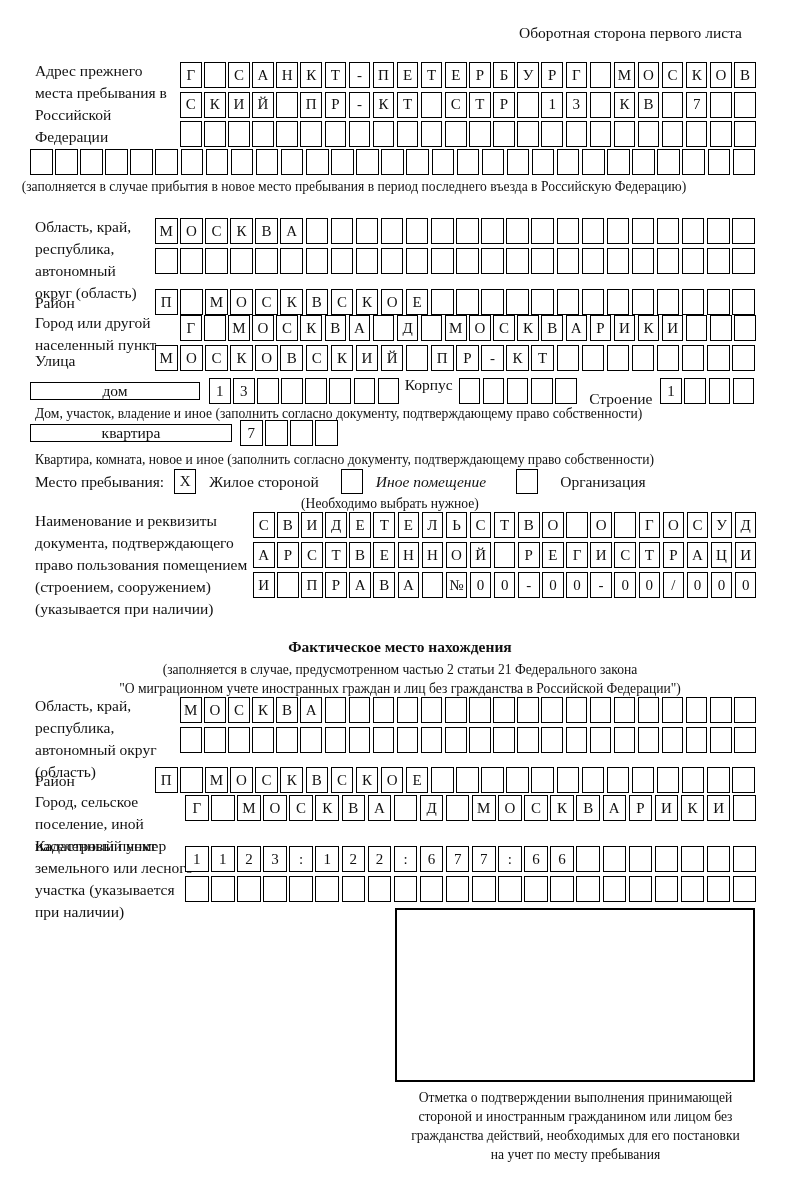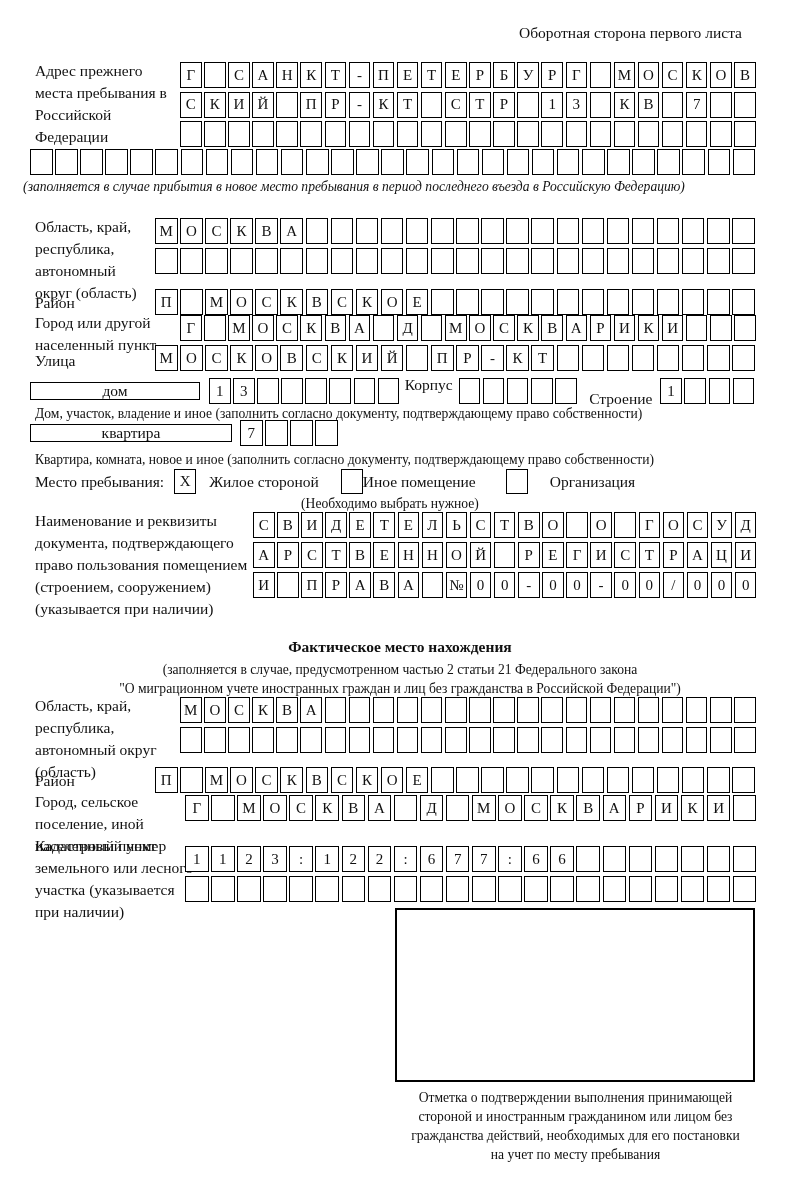--- a/index.html
+++ b/index.html
@@ -137,21 +137,21 @@
       <span class="cell"></span>
       <span class="cell"></span>
       <span class="cell"></span>
       <span class="cell"></span>
       <span class="cell"></span>
       <span class="cell"></span>
       <span class="cell"></span>
       <span class="cell"></span>
       <span class="cell"></span>
     </div>
-  <div class="abs note center" style="top:177px; left:0; width:708px;font-style:italic;">(заполняется в случае прибытия в новое место пребывания в период последнего въезда в Российскую Федерацию)</div>
+  <div class="abs note center" style="top:177px; left:0; width:708px;">(заполняется в случае прибытия в новое место пребывания в период последнего въезда в Российскую Федерацию)</div>
 
 
   <div class="abs lbl" style="top:216px; left:35px; width:120px;">Область, край, республика, автономный округ (область)</div>
   <div class="abs stack p25" style="top:218px; left:155px;">
     <div class="cells">
         <span class="cell">М</span>
         <span class="cell">О</span>
         <span class="cell">С</span>
         <span class="cell">К</span>
         <span class="cell">В</span>
@@ -326,21 +326,21 @@
         <span class="cell"></span>
       </div>
   </div>
   <div class="abs note" style="top:450px; left:35px;">Квартира, комната, новое и иное (заполнить согласно документу, подтверждающему право собственности)</div>
 
   <div class="abs inlinerow" style="top:469px; left:35px;">
     <span class="rowlabel">Место пребывания:</span>
     <div class="checkbox" style="margin-left:10px;">X</div>
     <span class="rowlabel" style="margin-left:13px;">Жилое стороной</span>
     <div class="checkbox" style="margin-left:22px;"></div>
-    <span class="rowlabel" style="margin-left:0;">Иное помещение</span>
+    <span class="rowlabel" style="margin-left:13px;font-style:italic;">Иное помещение</span>
     <div class="checkbox" style="margin-left:30px;"></div>
     <span class="rowlabel" style="margin-left:22px;">Организация</span>
   </div>
   <div class="abs note center" style="top:494px; left:0; width:780px;">(Необходимо выбрать нужное)</div>
 
   <div class="abs lbl" style="top:510px; left:35px; width:220px;">Наименование и реквизиты документа, подтверждающего право пользования помещением (строением, сооружением) (указывается при наличии)</div>
   <div class="abs" style="top:512px; left:253px;">
     <div class="cells" style="margin-bottom:4px;">
         <span class="cell">С</span>
         <span class="cell">В</span>

